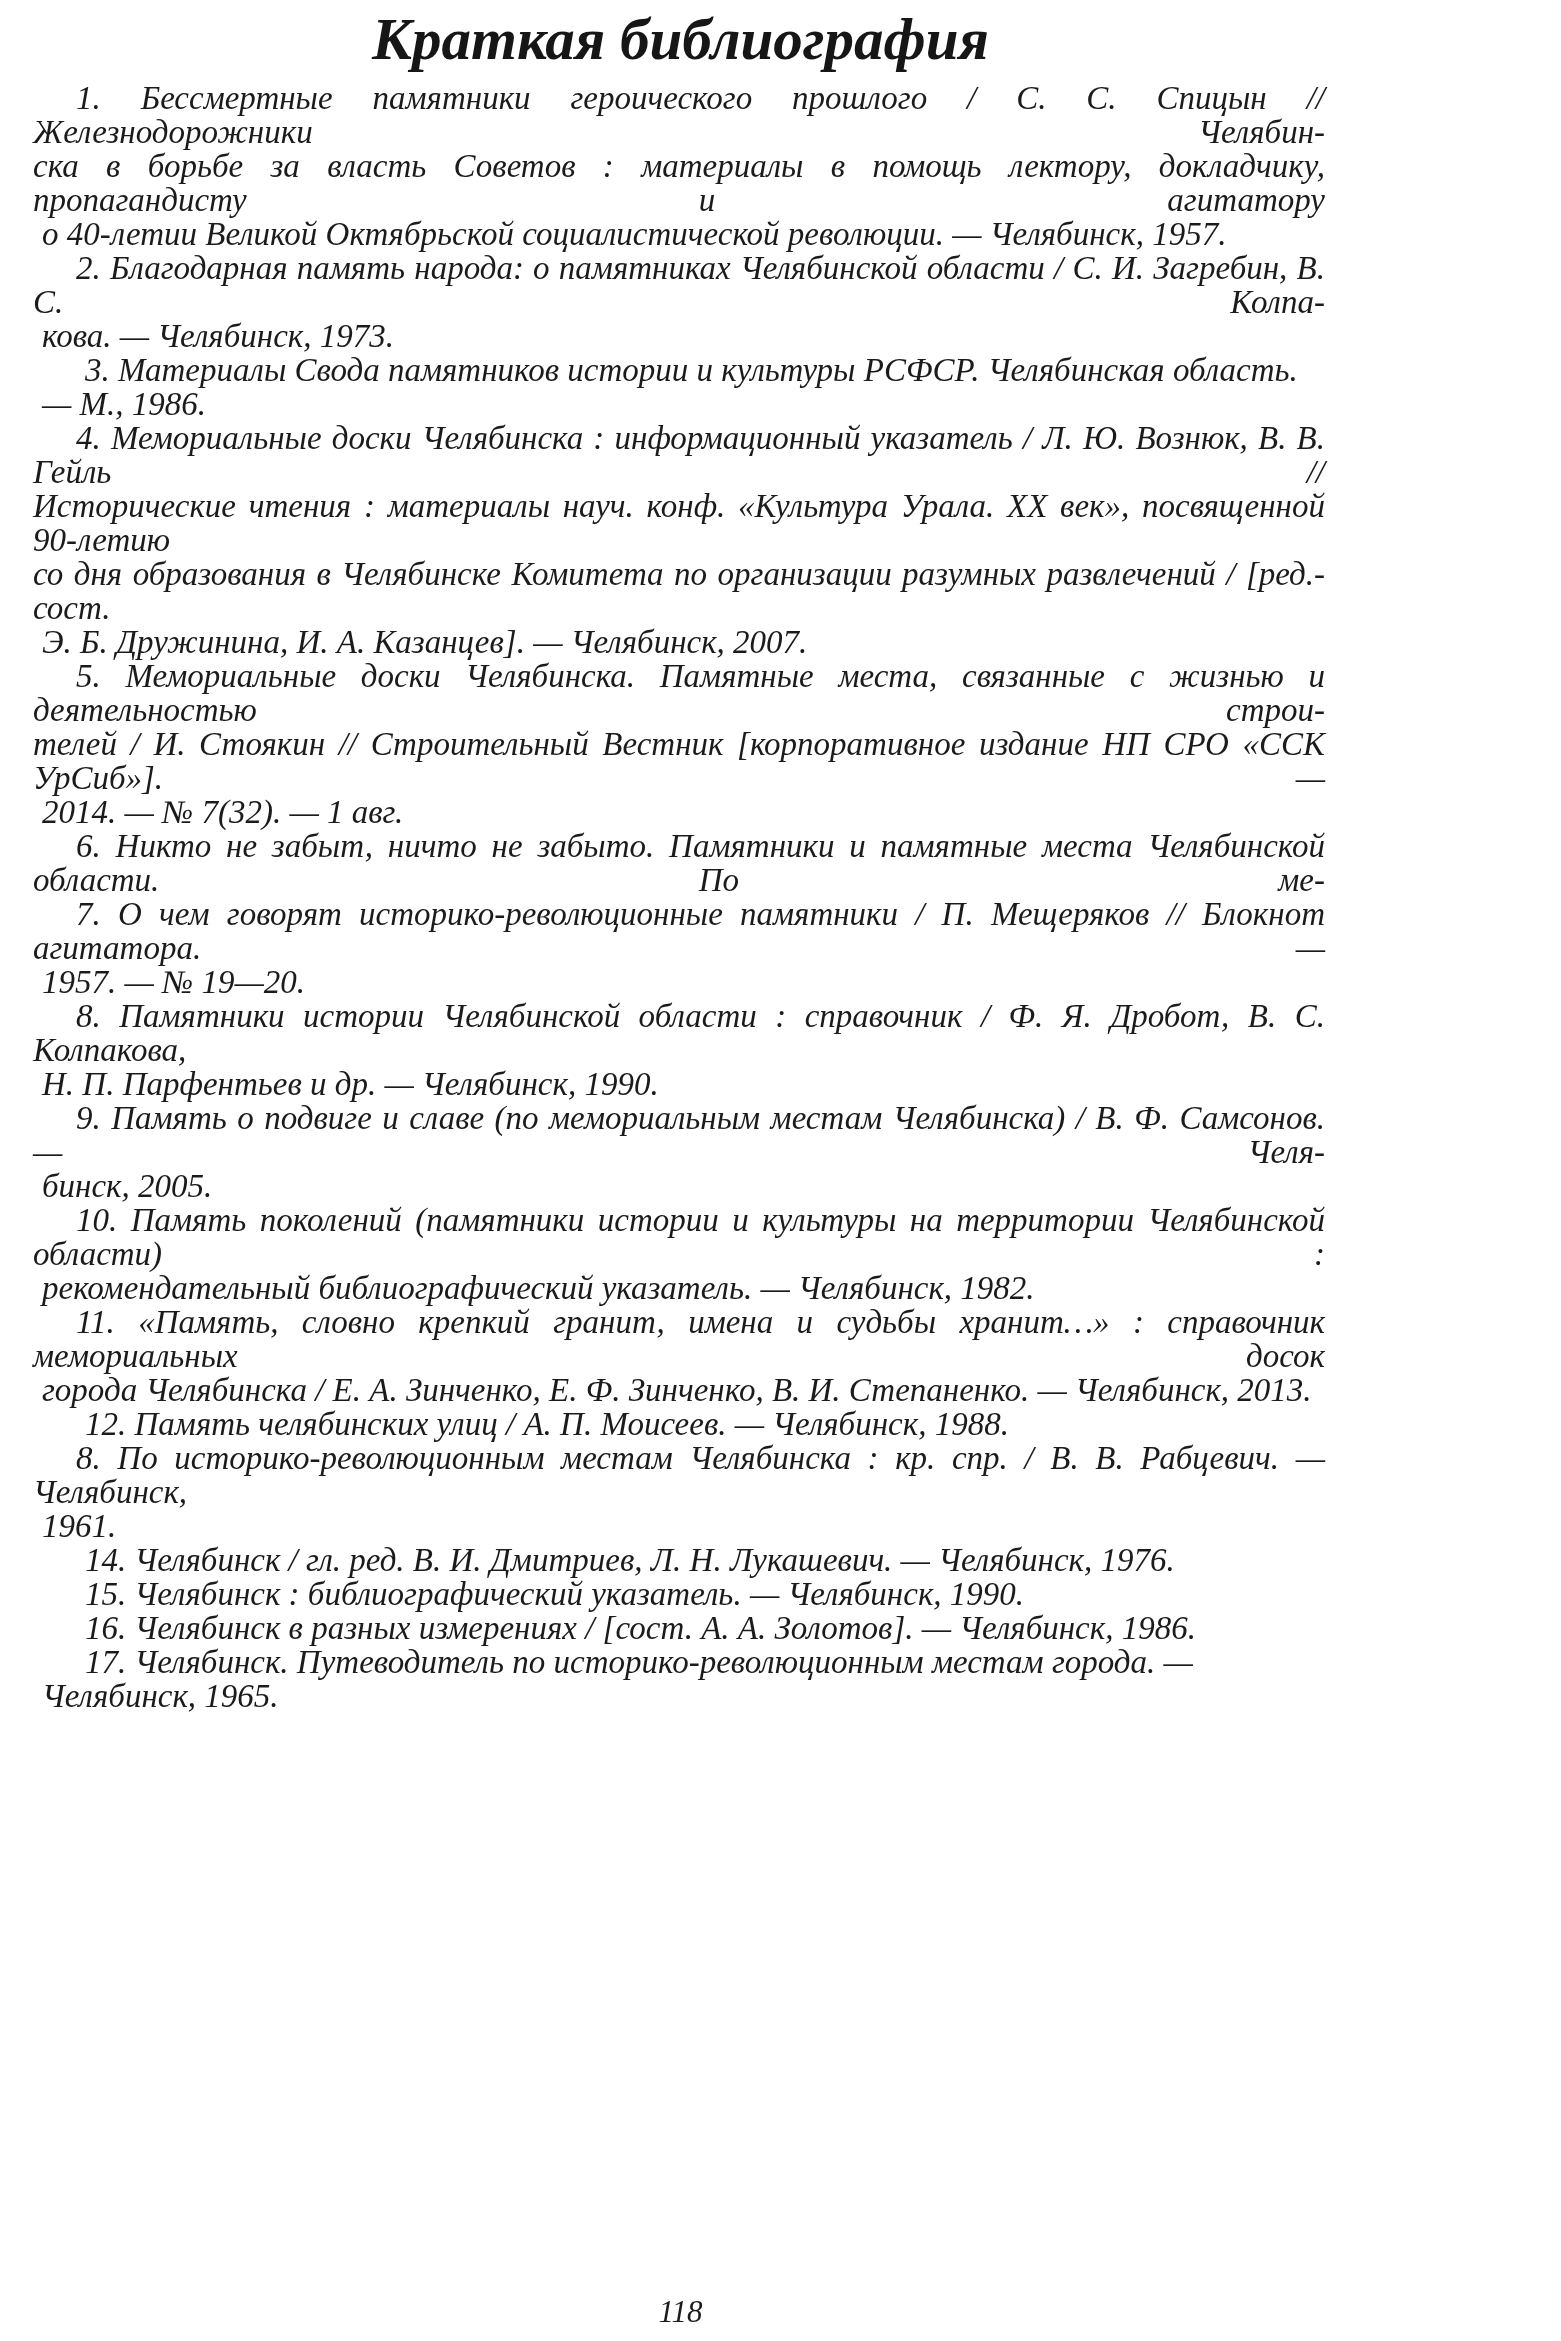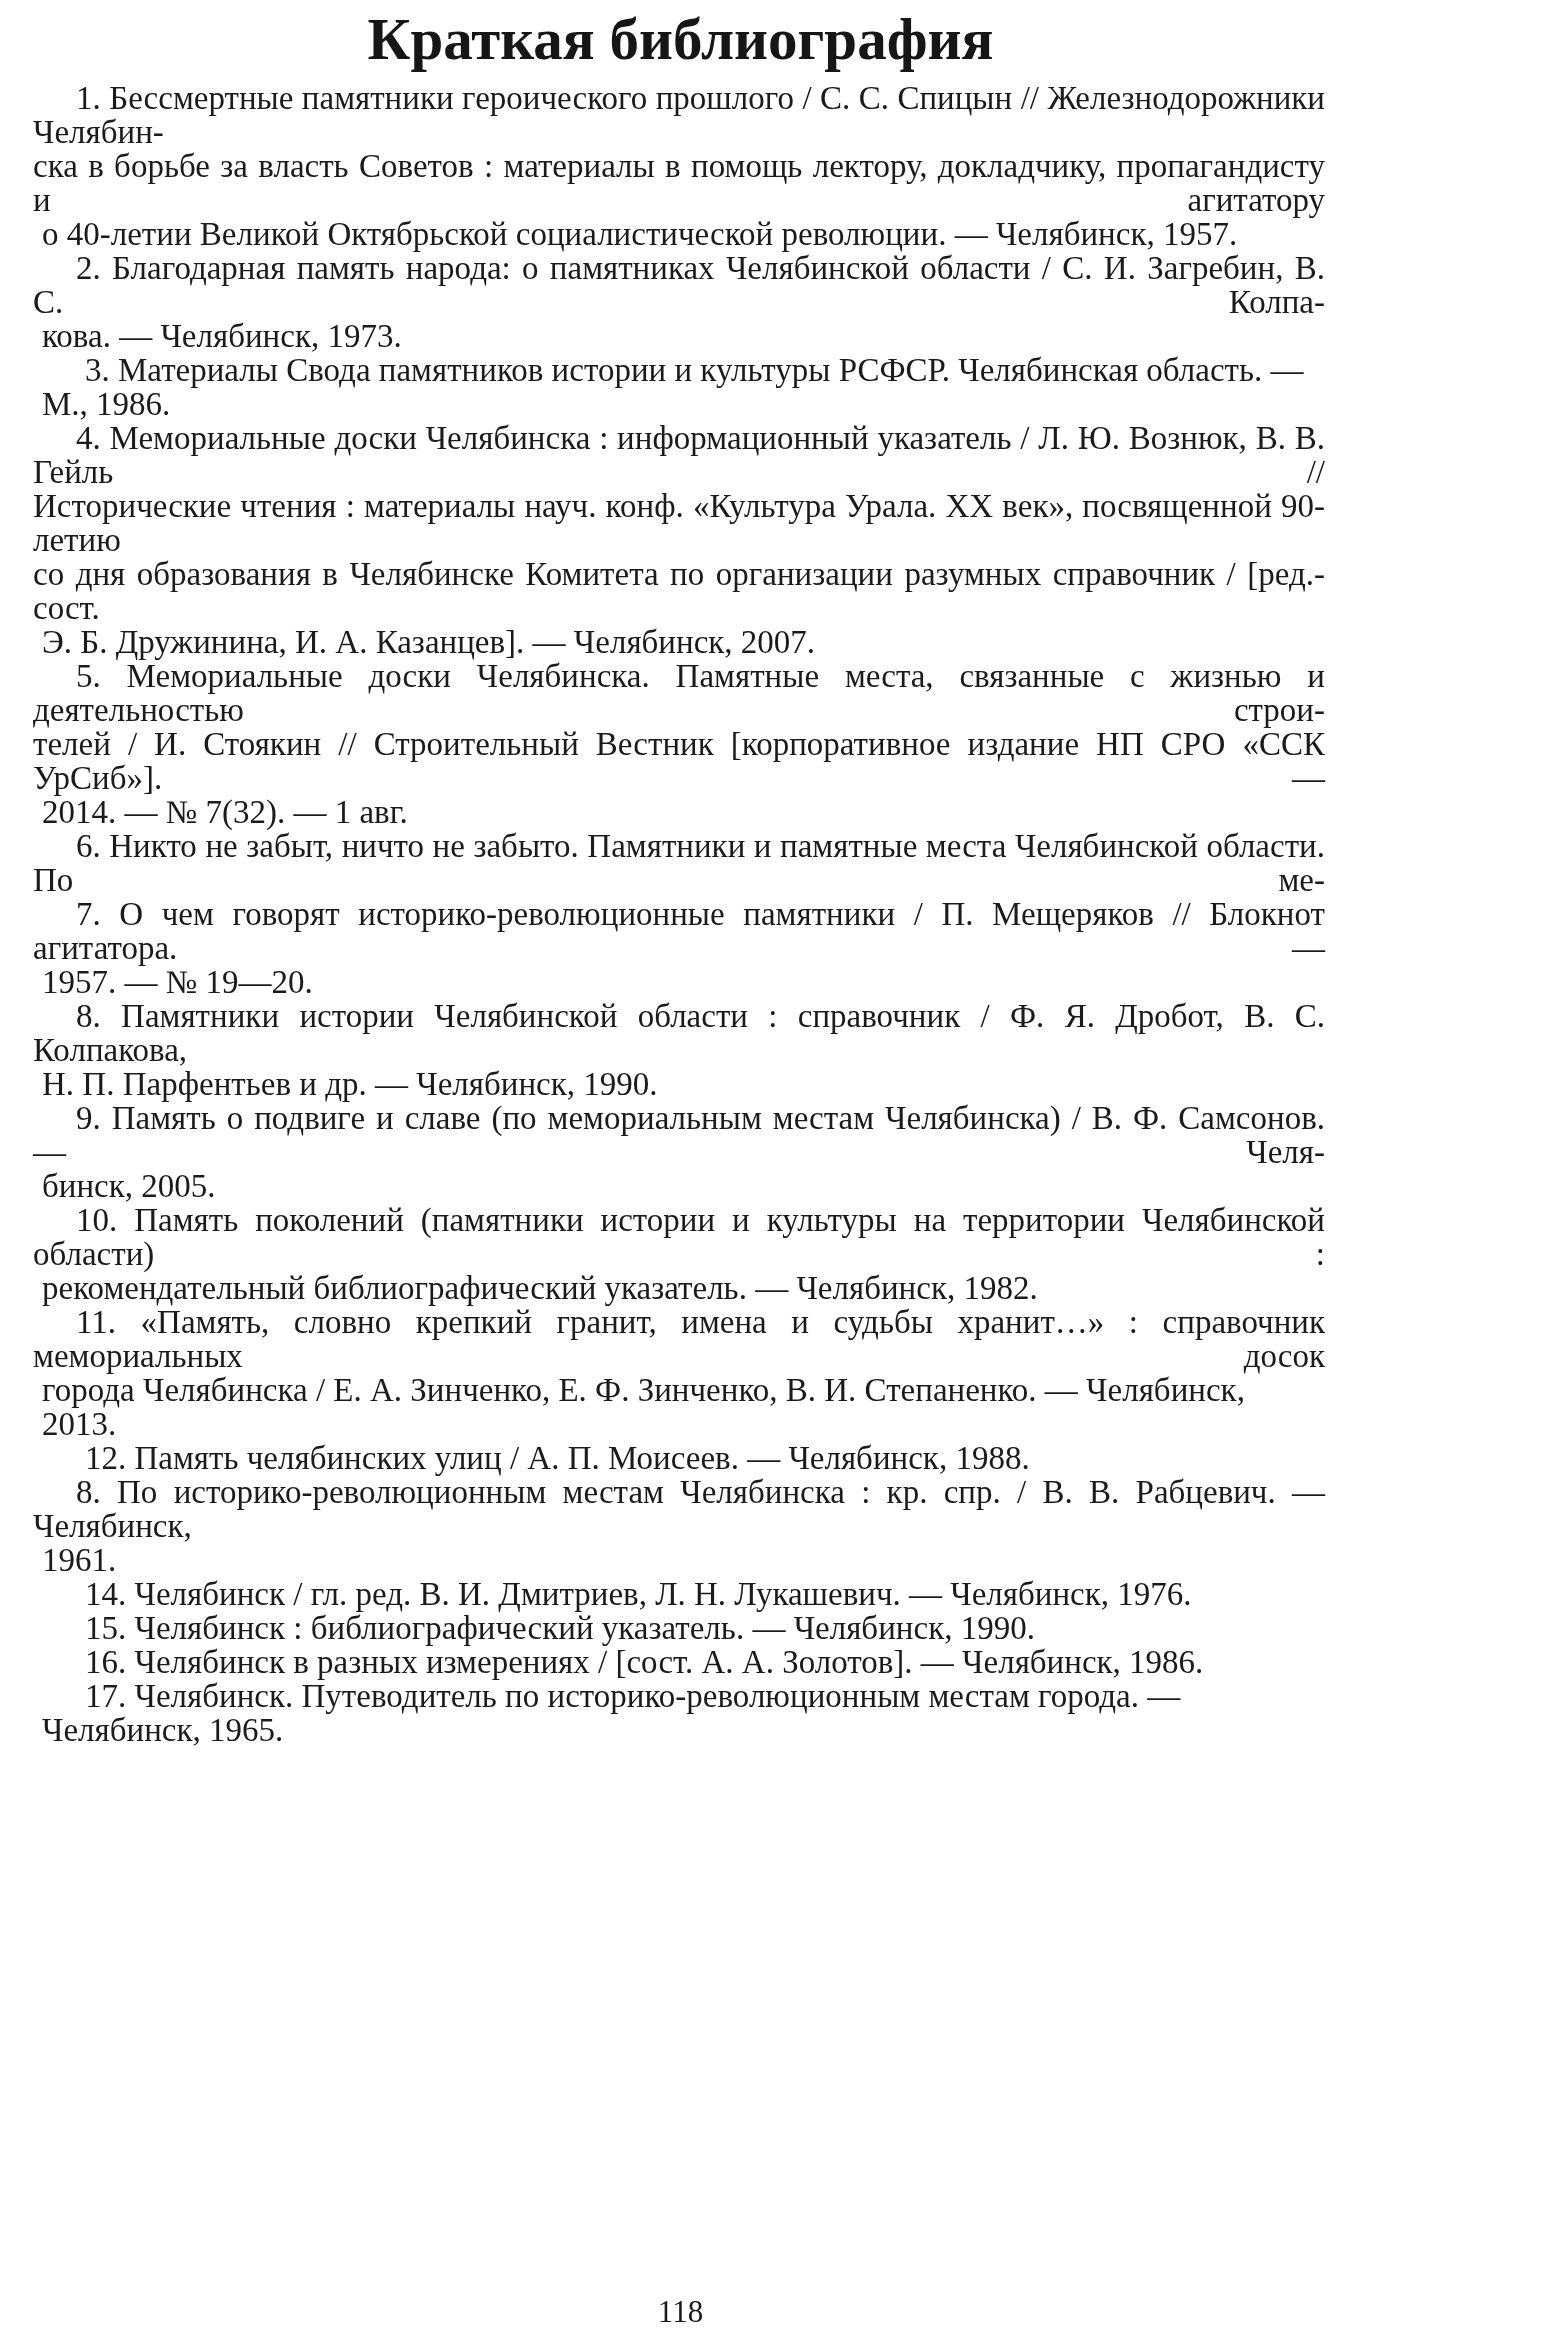--- a/index.html
+++ b/index.html
@@ -4,20 +4,21 @@
 <style>
   html, body { margin: 0; padding: 0; background: #ffffff; }
   .page {
     position: relative;
     width: 1361px;
     height: 2342px;
     background: #ffffff;
     color: #1a1a1a;
     font-family: "Liberation Serif", "DejaVu Serif", serif;
     overflow: hidden;
+    font-style: italic;
   }
   .title {
     margin: 0;
     padding-top: 9px;
     text-align: center;
     font-size: 59px;
     line-height: 1.05;
     font-weight: bold;
     letter-spacing: 0px;
     color: #161616;
@@ -62,21 +63,21 @@
       <p class="entry">
         <span class="line first">2. Благодарная память народа: о памятниках Челябинской области / С. И. Загребин, В. С. Колпа-</span>
         <span class="line last">кова. — Челябинск, 1973.</span>
       </p>
       <p class="entry">
         <span class="line first last">3. Материалы Свода памятников истории и культуры РСФСР. Челябинская область. — М., 1986.</span>
       </p>
       <p class="entry">
         <span class="line first">4. Мемориальные доски Челябинска : информационный указатель / Л. Ю. Вознюк, В. В. Гейль //</span>
         <span class="line">Исторические чтения : материалы науч. конф. «Культура Урала. XX век», посвященной 90-летию</span>
-        <span class="line">со дня образования в Челябинске Комитета по организации разумных справочник / [ред.-сост.</span>
+        <span class="line">со дня образования в Челябинске Комитета по организации разумных развлечений / [ред.-сост.</span>
         <span class="line last">Э. Б. Дружинина, И. А. Казанцев]. — Челябинск, 2007.</span>
       </p>
       <p class="entry">
         <span class="line first">5. Мемориальные доски Челябинска. Памятные места, связанные с жизнью и деятельностью строи-</span>
         <span class="line">телей / И. Стоякин // Строительный Вестник [корпоративное издание НП СРО «ССК УрСиб»]. —</span>
         <span class="line last">2014. — № 7(32). — 1 авг.</span>
       </p>
       <p class="entry">
         <span class="line first">6. Никто не забыт, ничто не забыто. Памятники и памятные места Челябинской области. По ме-</span>
       </p>

